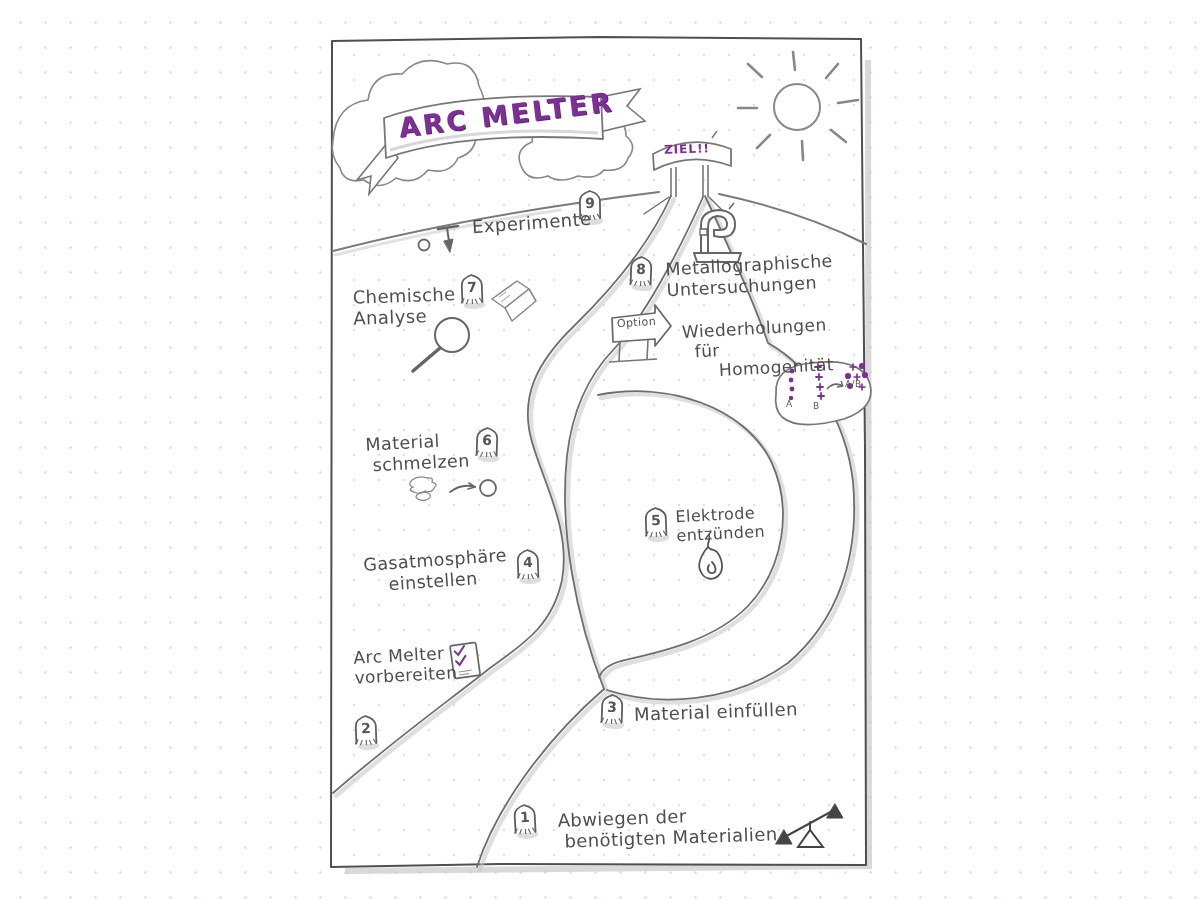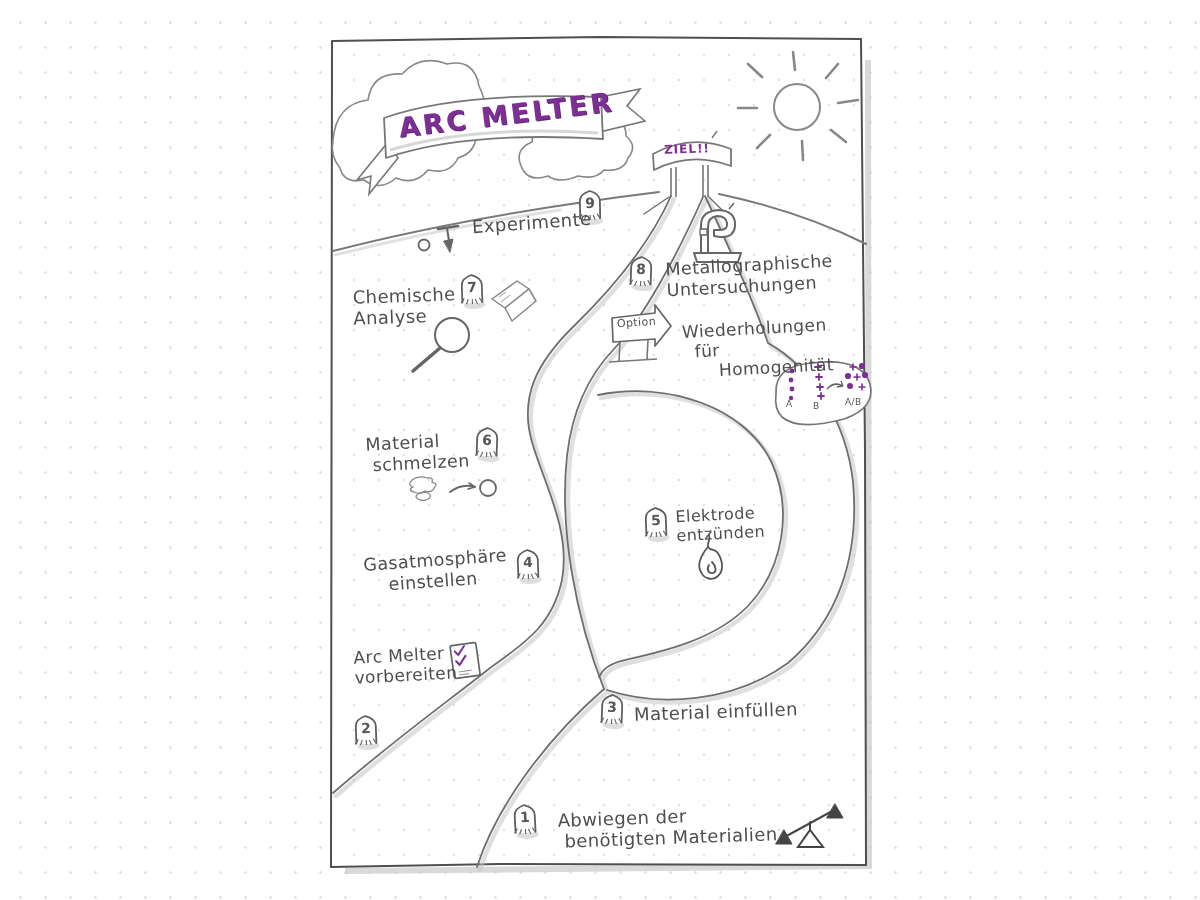--- a/index.html
+++ b/index.html
@@ -25,21 +25,21 @@
   .l-chemische{left:353px;top:285px;font-size:18px;transform:rotate(-2deg);}
   .l-metallo{left:666px;top:255px;font-size:17.5px;transform:rotate(-3deg);}
   .l-experimente{left:472px;top:212px;font-size:18px;transform:rotate(-4deg);}
   .l-wieder{left:683px;top:318px;font-size:17px;transform:rotate(-3deg);}
   .l-option{left:617px;top:317px;font-size:11px;transform:rotate(-4deg);color:#555;}
   .l-ziel{left:664px;top:142px;font-size:12px;font-weight:bold;color:#7d2f96;transform:rotate(-2deg);letter-spacing:1px;}
   .l-banner{left:398px;top:99px;font-size:27px;font-weight:bold;color:#7d2f96;
     transform:rotate(-7deg);letter-spacing:3px;text-shadow:1px 1px 0 #5e2370;}
   .l-mixa{left:786px;top:399px;font-size:9px;color:#555;}
   .l-mixb{left:813px;top:401px;font-size:9px;color:#555;}
-  .l-mixab{left:845px;top:397px;font-size:9px;color:#555;}
+  .l-mixab{left:845px;top:379px;font-size:9px;color:#555;}
   
   .stone{position:absolute;width:30px;height:38px;z-index:2;}
   .stone .num{
     position:absolute;left:0;top:7px;width:100%;text-align:center;
     font-size:14px;font-weight:bold;color:#565656;
   }
   .s1{left:510px;top:802px;transform:rotate(-3deg);}
   .s2{left:351px;top:713px;transform:rotate(-2deg);}
   .s3{left:597px;top:692px;transform:rotate(2deg);}
   .s4{left:513px;top:547px;transform:rotate(-2deg);}

